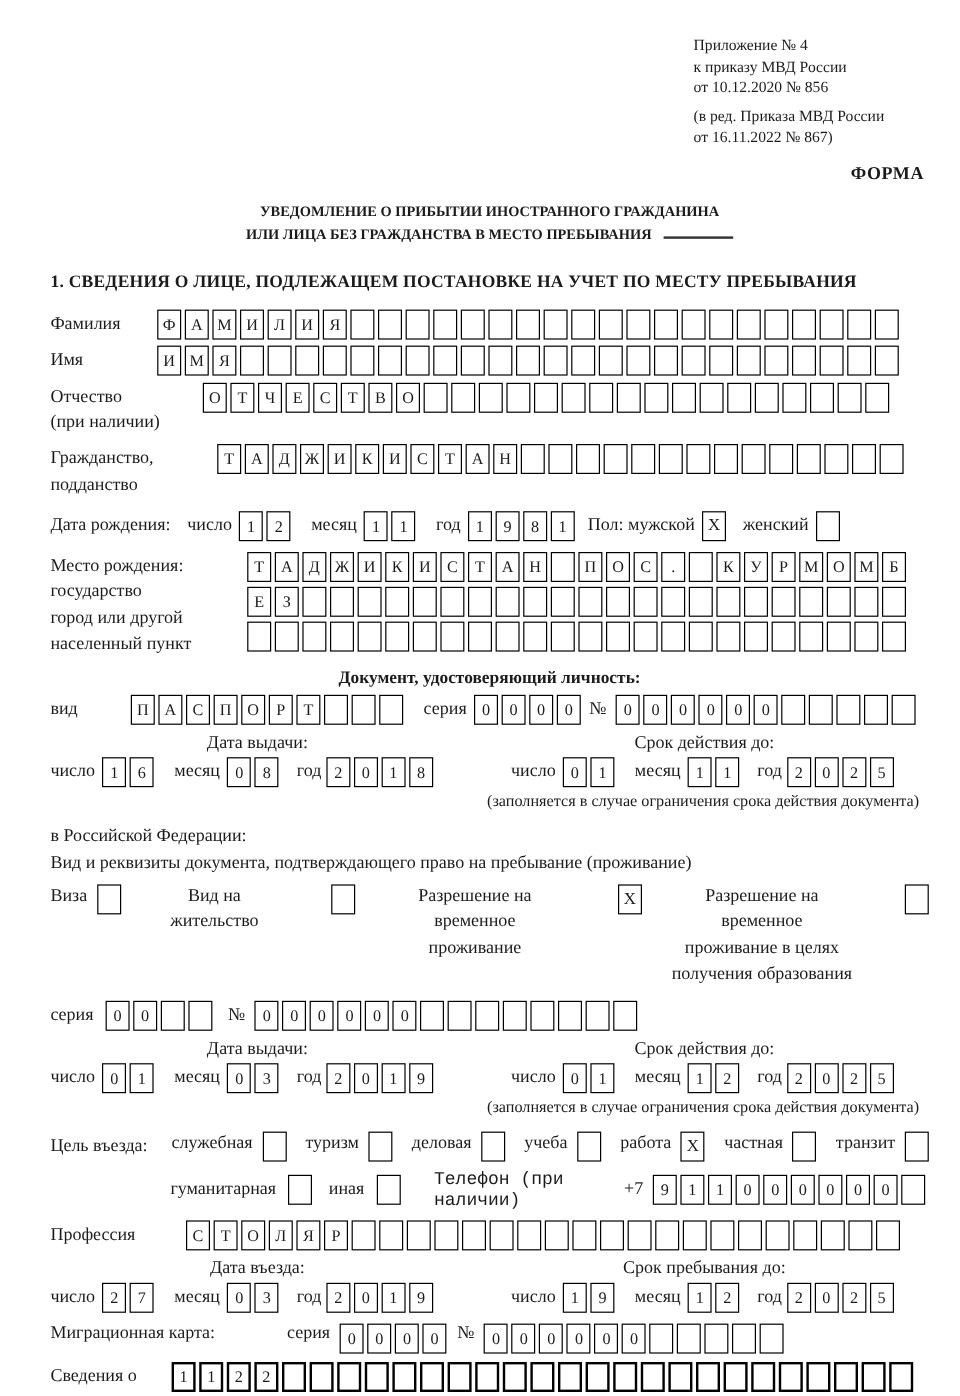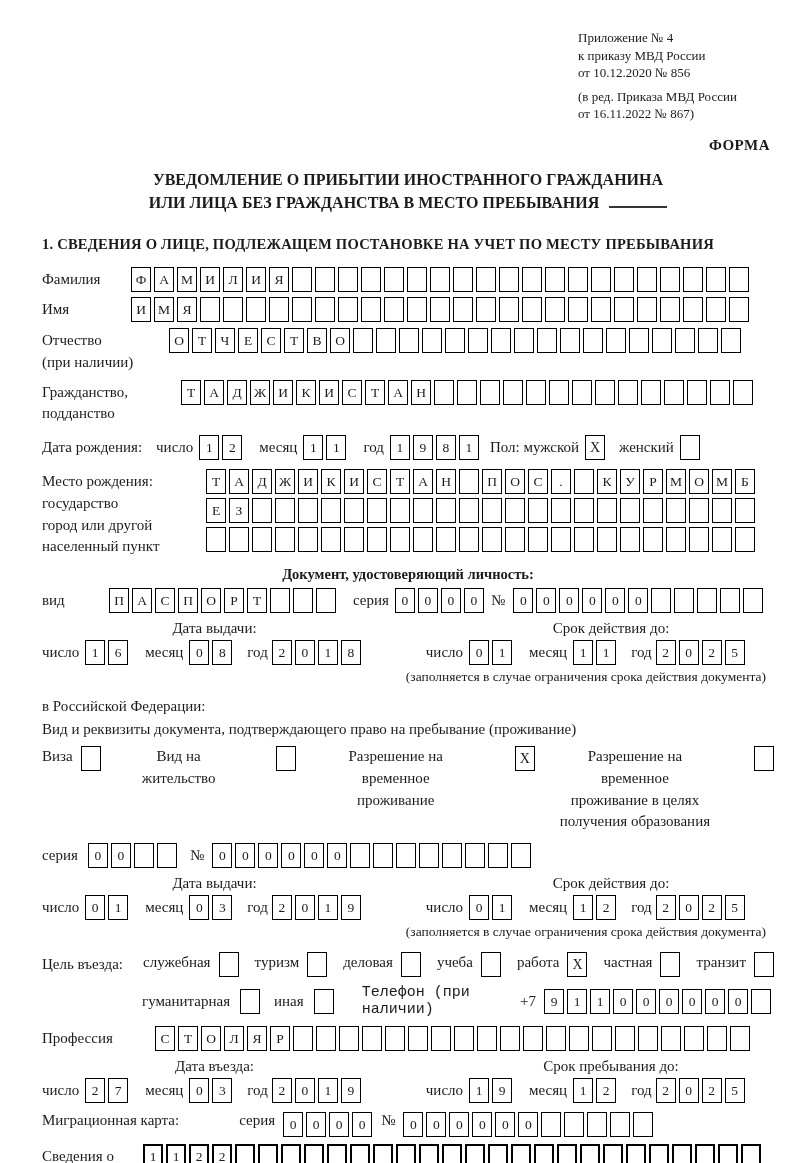--- a/index.html
+++ b/index.html
@@ -8,21 +8,21 @@
     width: 800px; height: 1163px;
     font-family: "Liberation Serif", "DejaVu Serif", serif;
     color: #1b1b1b; font-size: 15px; overflow: hidden;
   }
   .page { position: relative; width: 800px; height: 1163px; padding: 29px 26px 0 42px; }
 
   .appendix { margin-left: auto; width: 196px; font-size: 13px; line-height: 1.35; }
   .appendix .grp2 { margin-top: 6px; }
   .forma { text-align: right; font-weight: bold; font-size: 15px; margin: 14px 4px 0 0; letter-spacing: .5px; }
 
-  .title { text-align: center; font-weight: bold; font-size: 16px; line-height: 1.45; margin-top: 14px; }
+  .title { text-align: center; font-weight: bold; font-size: 12px; line-height: 1.45; margin-top: 14px; }
   .blank-line { display: inline-block; width: 58px; border-bottom: 2px solid #333; height: 14px; margin-left: 10px; }
 
   .sec-heading { font-weight: bold; font-size: 14.6px; margin-top: 22px; letter-spacing: .2px; }
 
   .row { display: flex; align-items: center; margin-top: 5px; }
   .lbl { flex: none; }
   .lbl2 { line-height: 1.45; }
   .cells { display: flex; flex-wrap: nowrap; }
   .cell {
     flex: none; width: 20px; height: 25px; border: 1px solid #000; margin-right: 3px;
@@ -43,21 +43,21 @@
 
   .stack { display: flex; align-items: flex-start; margin-top: 6px; }
   .stack .lbl2 { padding-top: 2px; }
   .cellrows .cells { margin-bottom: 4px; }
 
   .center-bold { text-align: center; font-weight: bold; font-size: 14.5px; margin-top: 8px; }
 
   .inline-gap { margin: 0 6px 0 14px; }
   .small-gap { margin-right: 8px; }
 
-  .dates-headers { display: flex; margin-top: 7px; font-size: 15px; gap: 24px; }
+  .dates-headers { display: flex; margin-top: 7px; font-size: 15px; }
   .dh-left { width: 345px; text-align: center; }
   .dh-right { width: 300px; text-align: center; margin-left: 50px; }
   .dates-row { display: flex; align-items: center; margin-top: 3px; }
   .dgroup { display: flex; align-items: center; }
   .dgroup .dl { margin-right: 6px; }
   .dgroup .dl.m { margin-left: 14px; }
   .dgroup .dl.y { margin-left: 12px; margin-right: 4px; }
   .dright { margin-left: 62px; }
   .footnote { text-align: right; font-size: 13.5px; margin-top: 4px; padding-right: 8px; }
 

